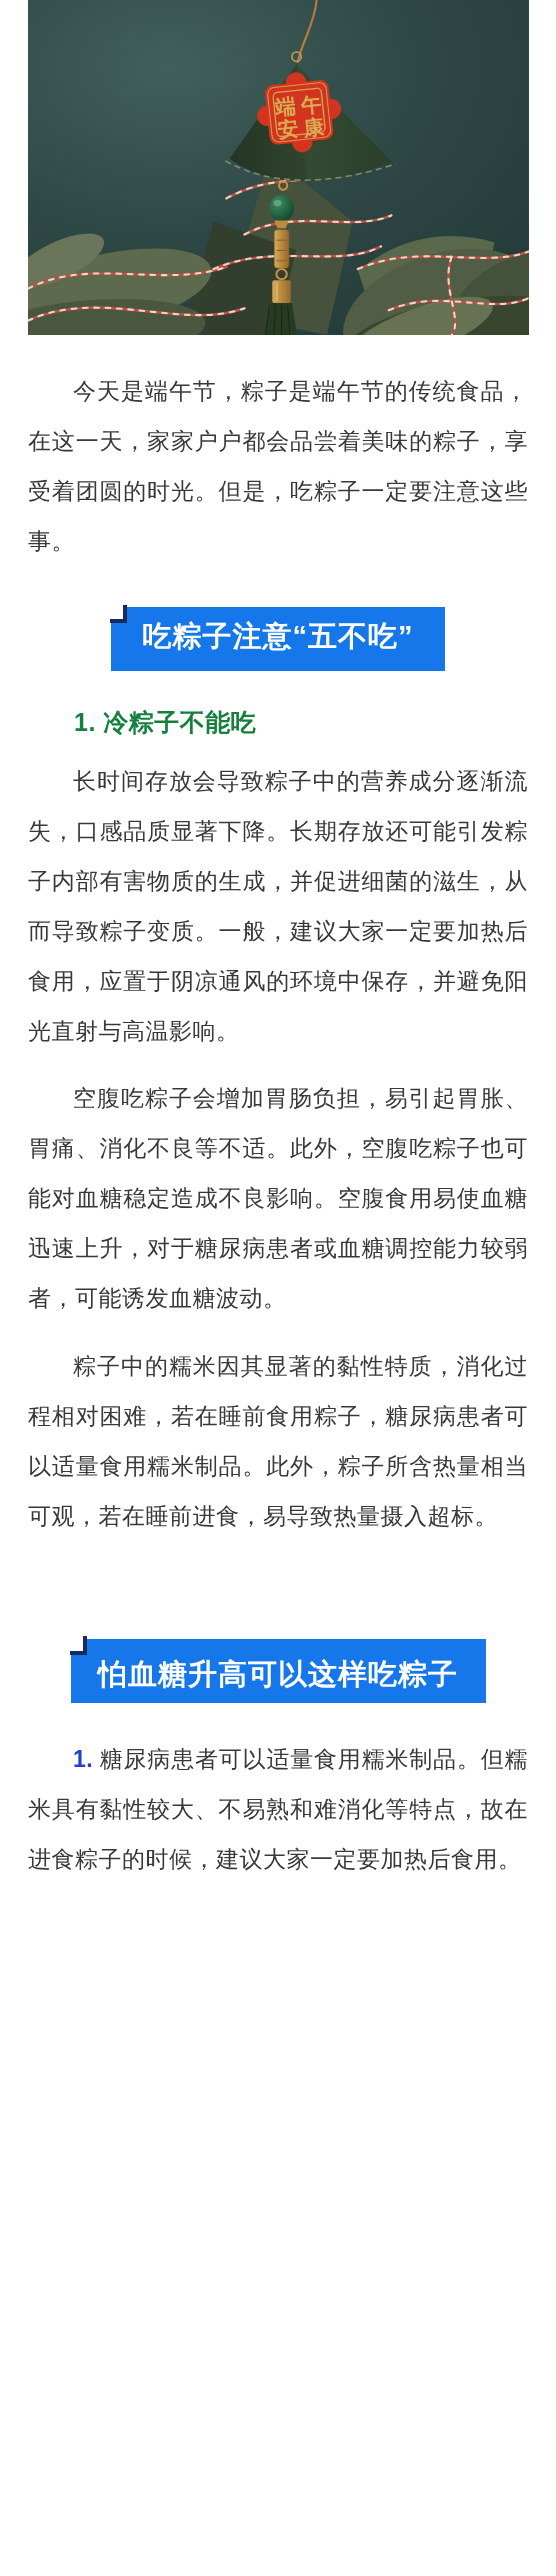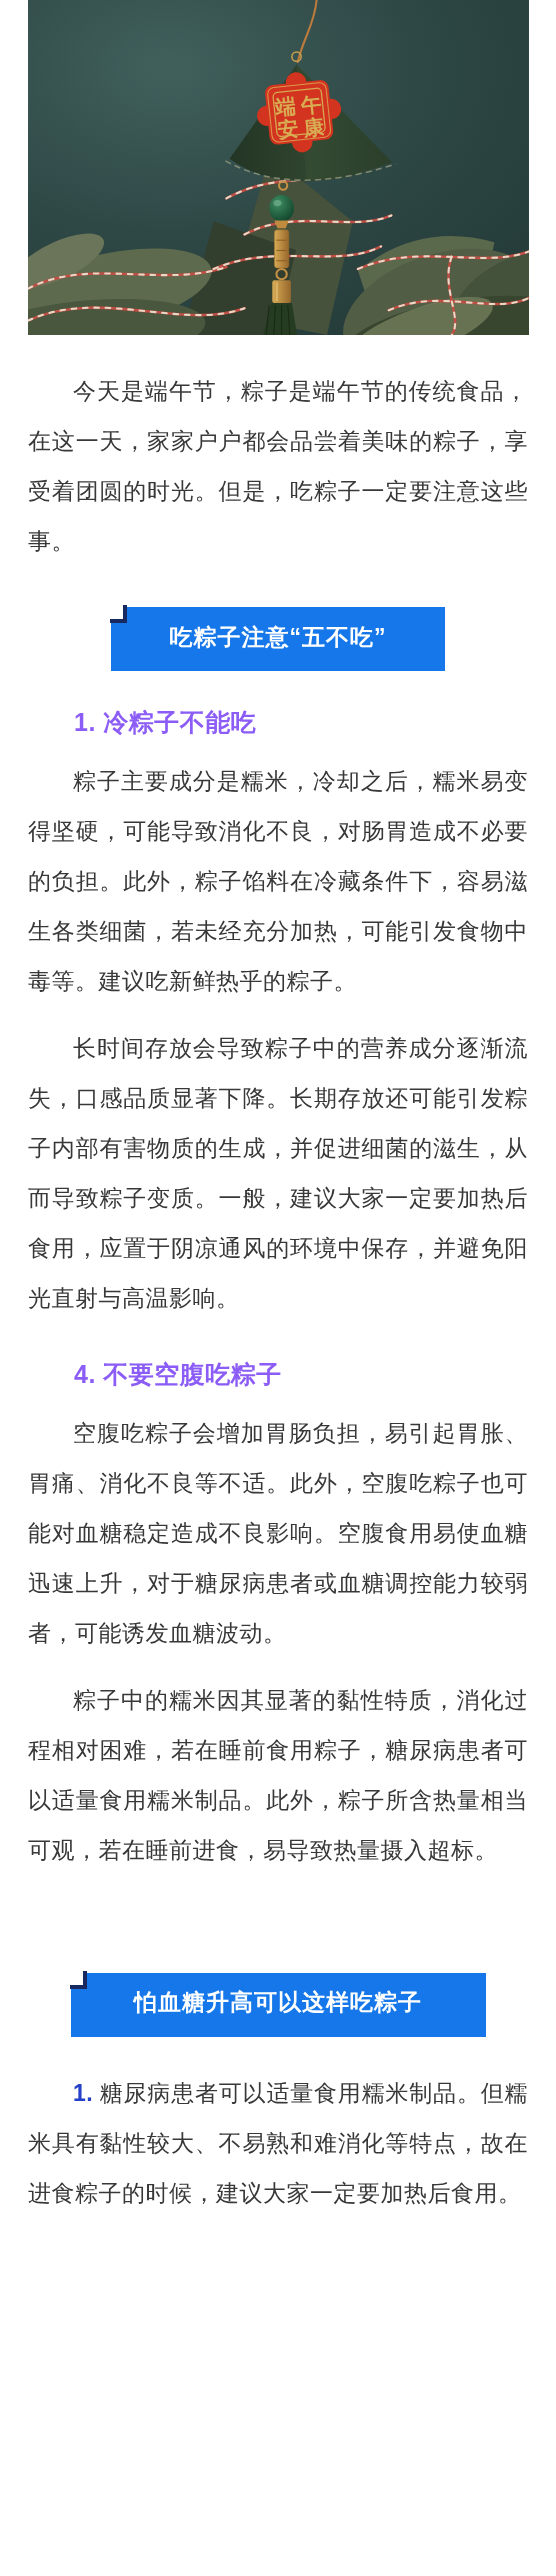--- a/index.html
+++ b/index.html
@@ -12,31 +12,31 @@
   .hero svg { display:block; }
   
   .body-para {
     width:500px; margin:17.5px 28px 0 28px;
     font-size:23px; line-height:50px; color:#383838;
     text-align:justify; text-indent:45px; letter-spacing:0.5px;
   }
   .intro { margin-top:31px; }
   .sub-heading {
     margin:36px 28px 0 74px; font-size:25px; line-height:31px;
-    font-weight:bold; color:#8b5cf6; letter-spacing:0.5px;
+    font-weight:bold; color:#15803d; letter-spacing:0.5px;
   }
   
   .banner {
     position:relative; width:334px; height:64px; margin:41px auto 0 auto;
     background:#1577e9; display:flex; align-items:center; justify-content:center;
   }
   .banner.wide { width:415px; margin-top:98px;align-items:flex-end; }
   .banner .title {
-    color:#ffffff; font-size:23px; font-weight:bold; letter-spacing:1px;
-    margin:16px; padding-bottom:3.1px; white-space:nowrap;
+    color:#ffffff; font-size:29px; font-weight:bold; letter-spacing:1px;
+    margin:4px; padding-bottom:3.1px; white-space:nowrap;
   }
   .notch {
     position:absolute; left:-1px; top:-2.1px; width:13.4px; height:14.4px;
     background:#ffffff; border-right:4.1px solid #18295f; border-bottom:4.1px solid #18295f;
   }
   
   .tip { margin-top:15.5px; }
   .tip.first { margin-top:31px; }
   .tip .num { color:#2440c8; font-weight:bold; margin-right:6.2px; }
 </style>
@@ -156,26 +156,24 @@
 
   <p class="body-para intro">今天是端午节，粽子是端午节的传统食品，在这一天，家家户户都会品尝着美味的粽子，享受着团圆的时光。但是，吃粽子一定要注意这些事。</p>
 
   <section>
     <div class="banner">
       <span class="notch"></span>
       <h2 class="title">吃粽子注意“五不吃”</h2>
     </div>
 
     <h3 class="sub-heading">1. 冷粽子不能吃</h3>
-    <p class="body-para">粽子主要成分是糯米，冷却之后，糯米易变得坚硬，可能导致消化不良，对肠胃造成不必要的负担。此外，粽子馅料在冷藏条件下，容易滋生各类细菌，若未经充分加热，可能引发食物中毒等。建议吃新鲜热乎的粽子。</p>
 
 
     <p class="body-para">长时间存放会导致粽子中的营养成分逐渐流失，口感品质显著下降。长期存放还可能引发粽子内部有害物质的生成，并促进细菌的滋生，从而导致粽子变质。一般，建议大家一定要加热后食用，应置于阴凉通风的环境中保存，并避免阳光直射与高温影响。</p>
 
-    <h3 class="sub-heading">4. 不要空腹吃粽子</h3>
     <p class="body-para">空腹吃粽子会增加胃肠负担，易引起胃胀、胃痛、消化不良等不适。此外，空腹吃粽子也可能对血糖稳定造成不良影响。空腹食用易使血糖迅速上升，对于糖尿病患者或血糖调控能力较弱者，可能诱发血糖波动。</p>
 
     <p class="body-para">粽子中的糯米因其显著的黏性特质，消化过程相对困难，若在睡前食用粽子，糖尿病患者可以适量食用糯米制品。此外，粽子所含热量相当可观，若在睡前进食，易导致热量摄入超标。</p>
   </section>
 
   <section>
     <div class="banner wide">
       <span class="notch"></span>
       <h2 class="title">怕血糖升高可以这样吃粽子</h2>
     </div>

